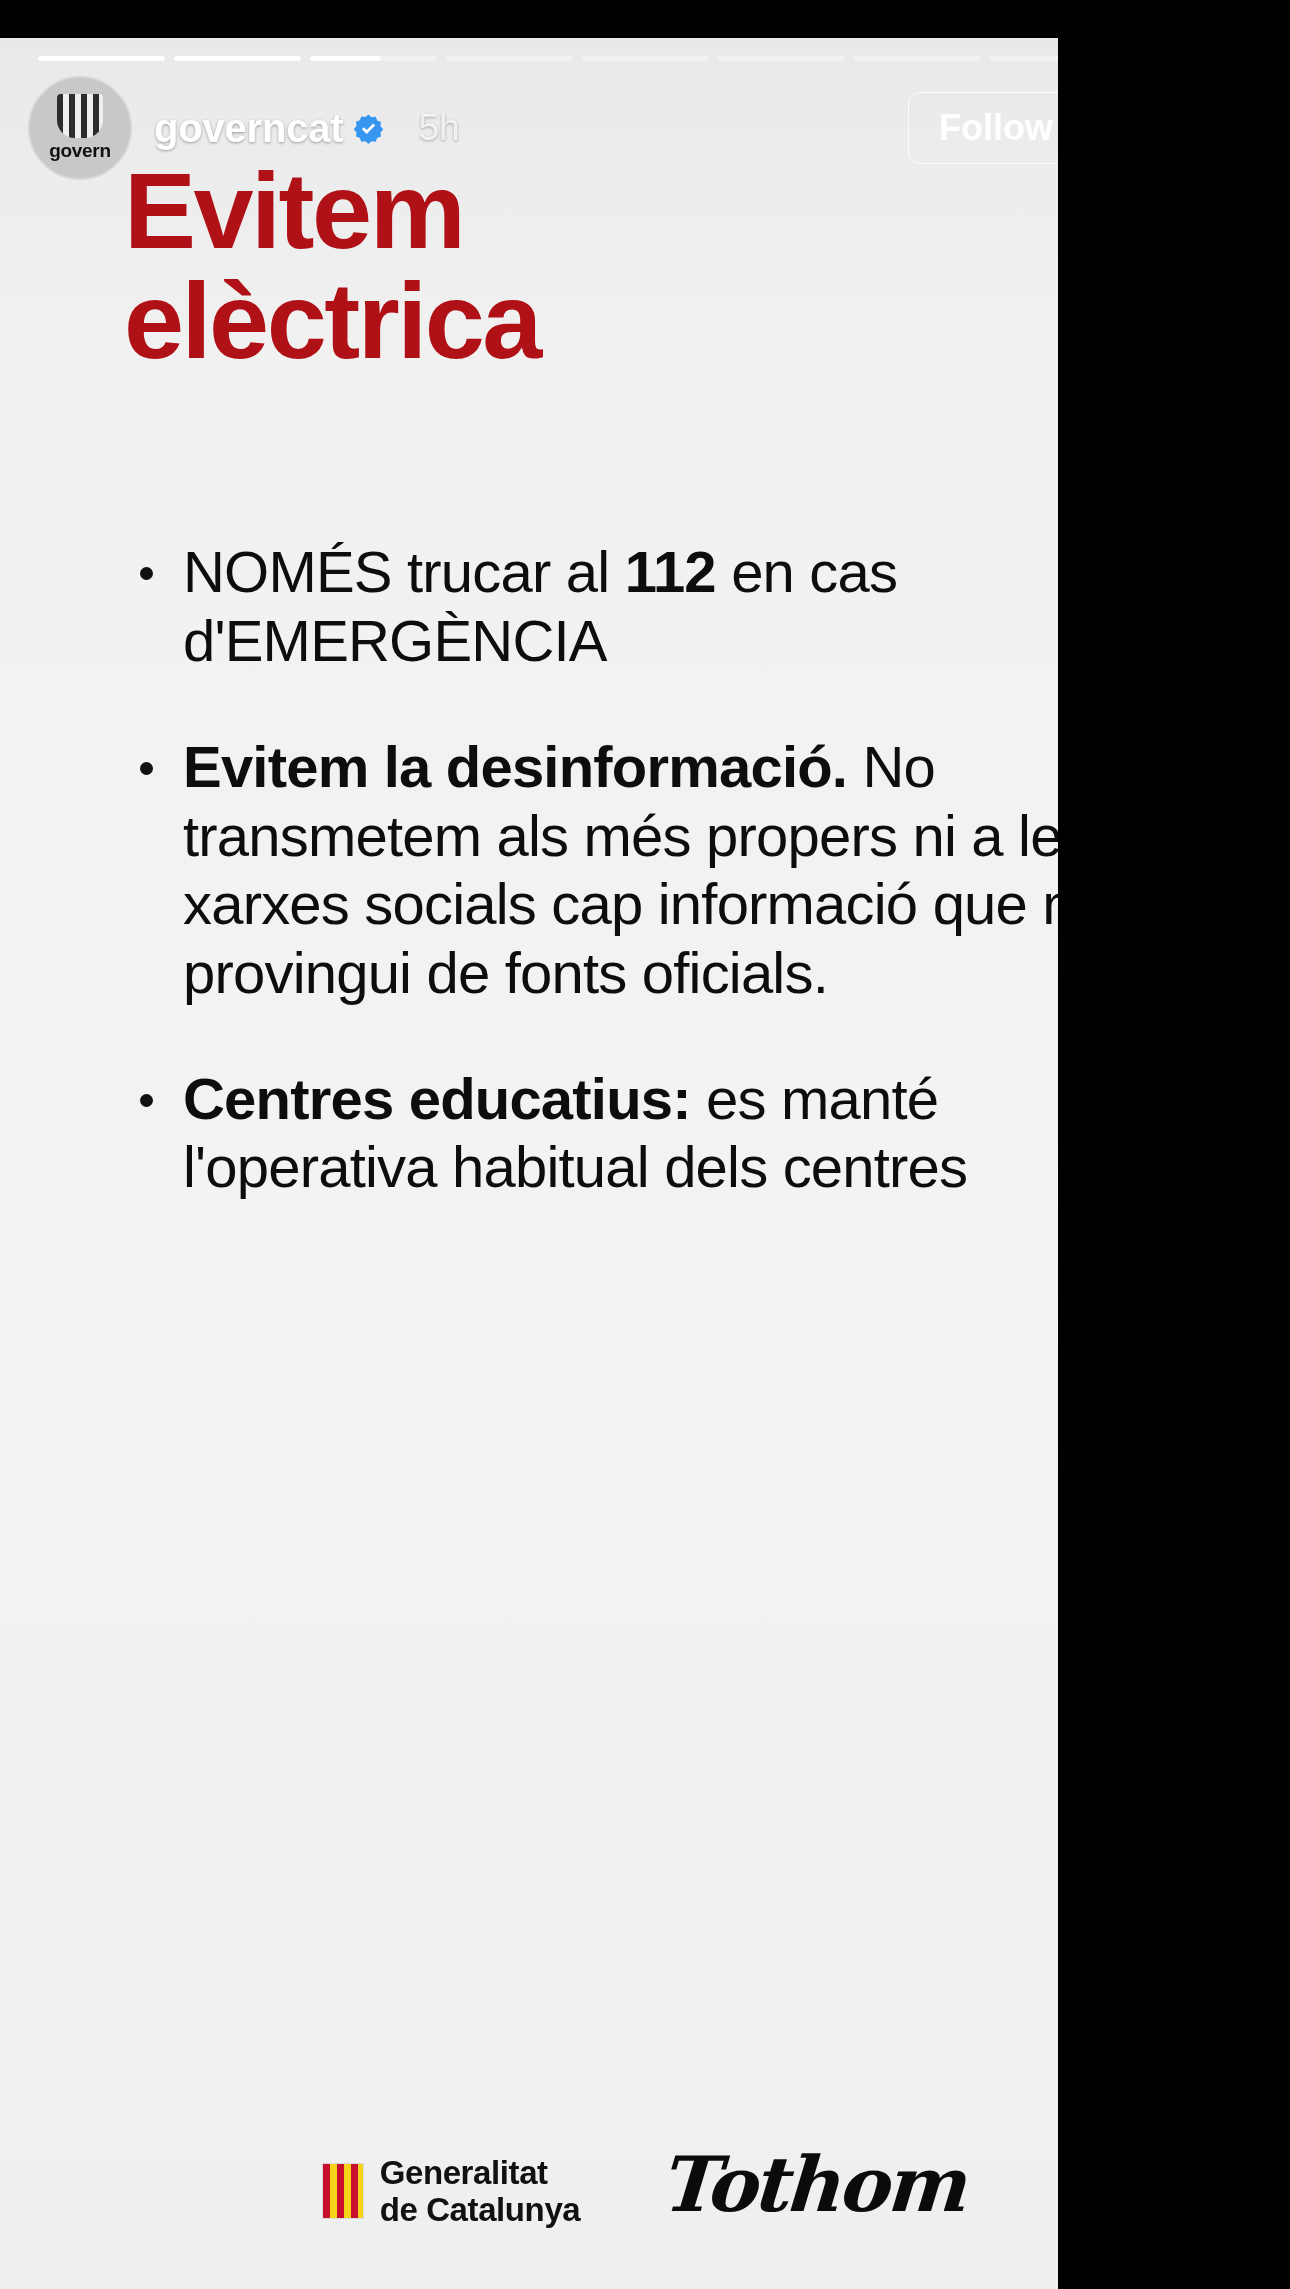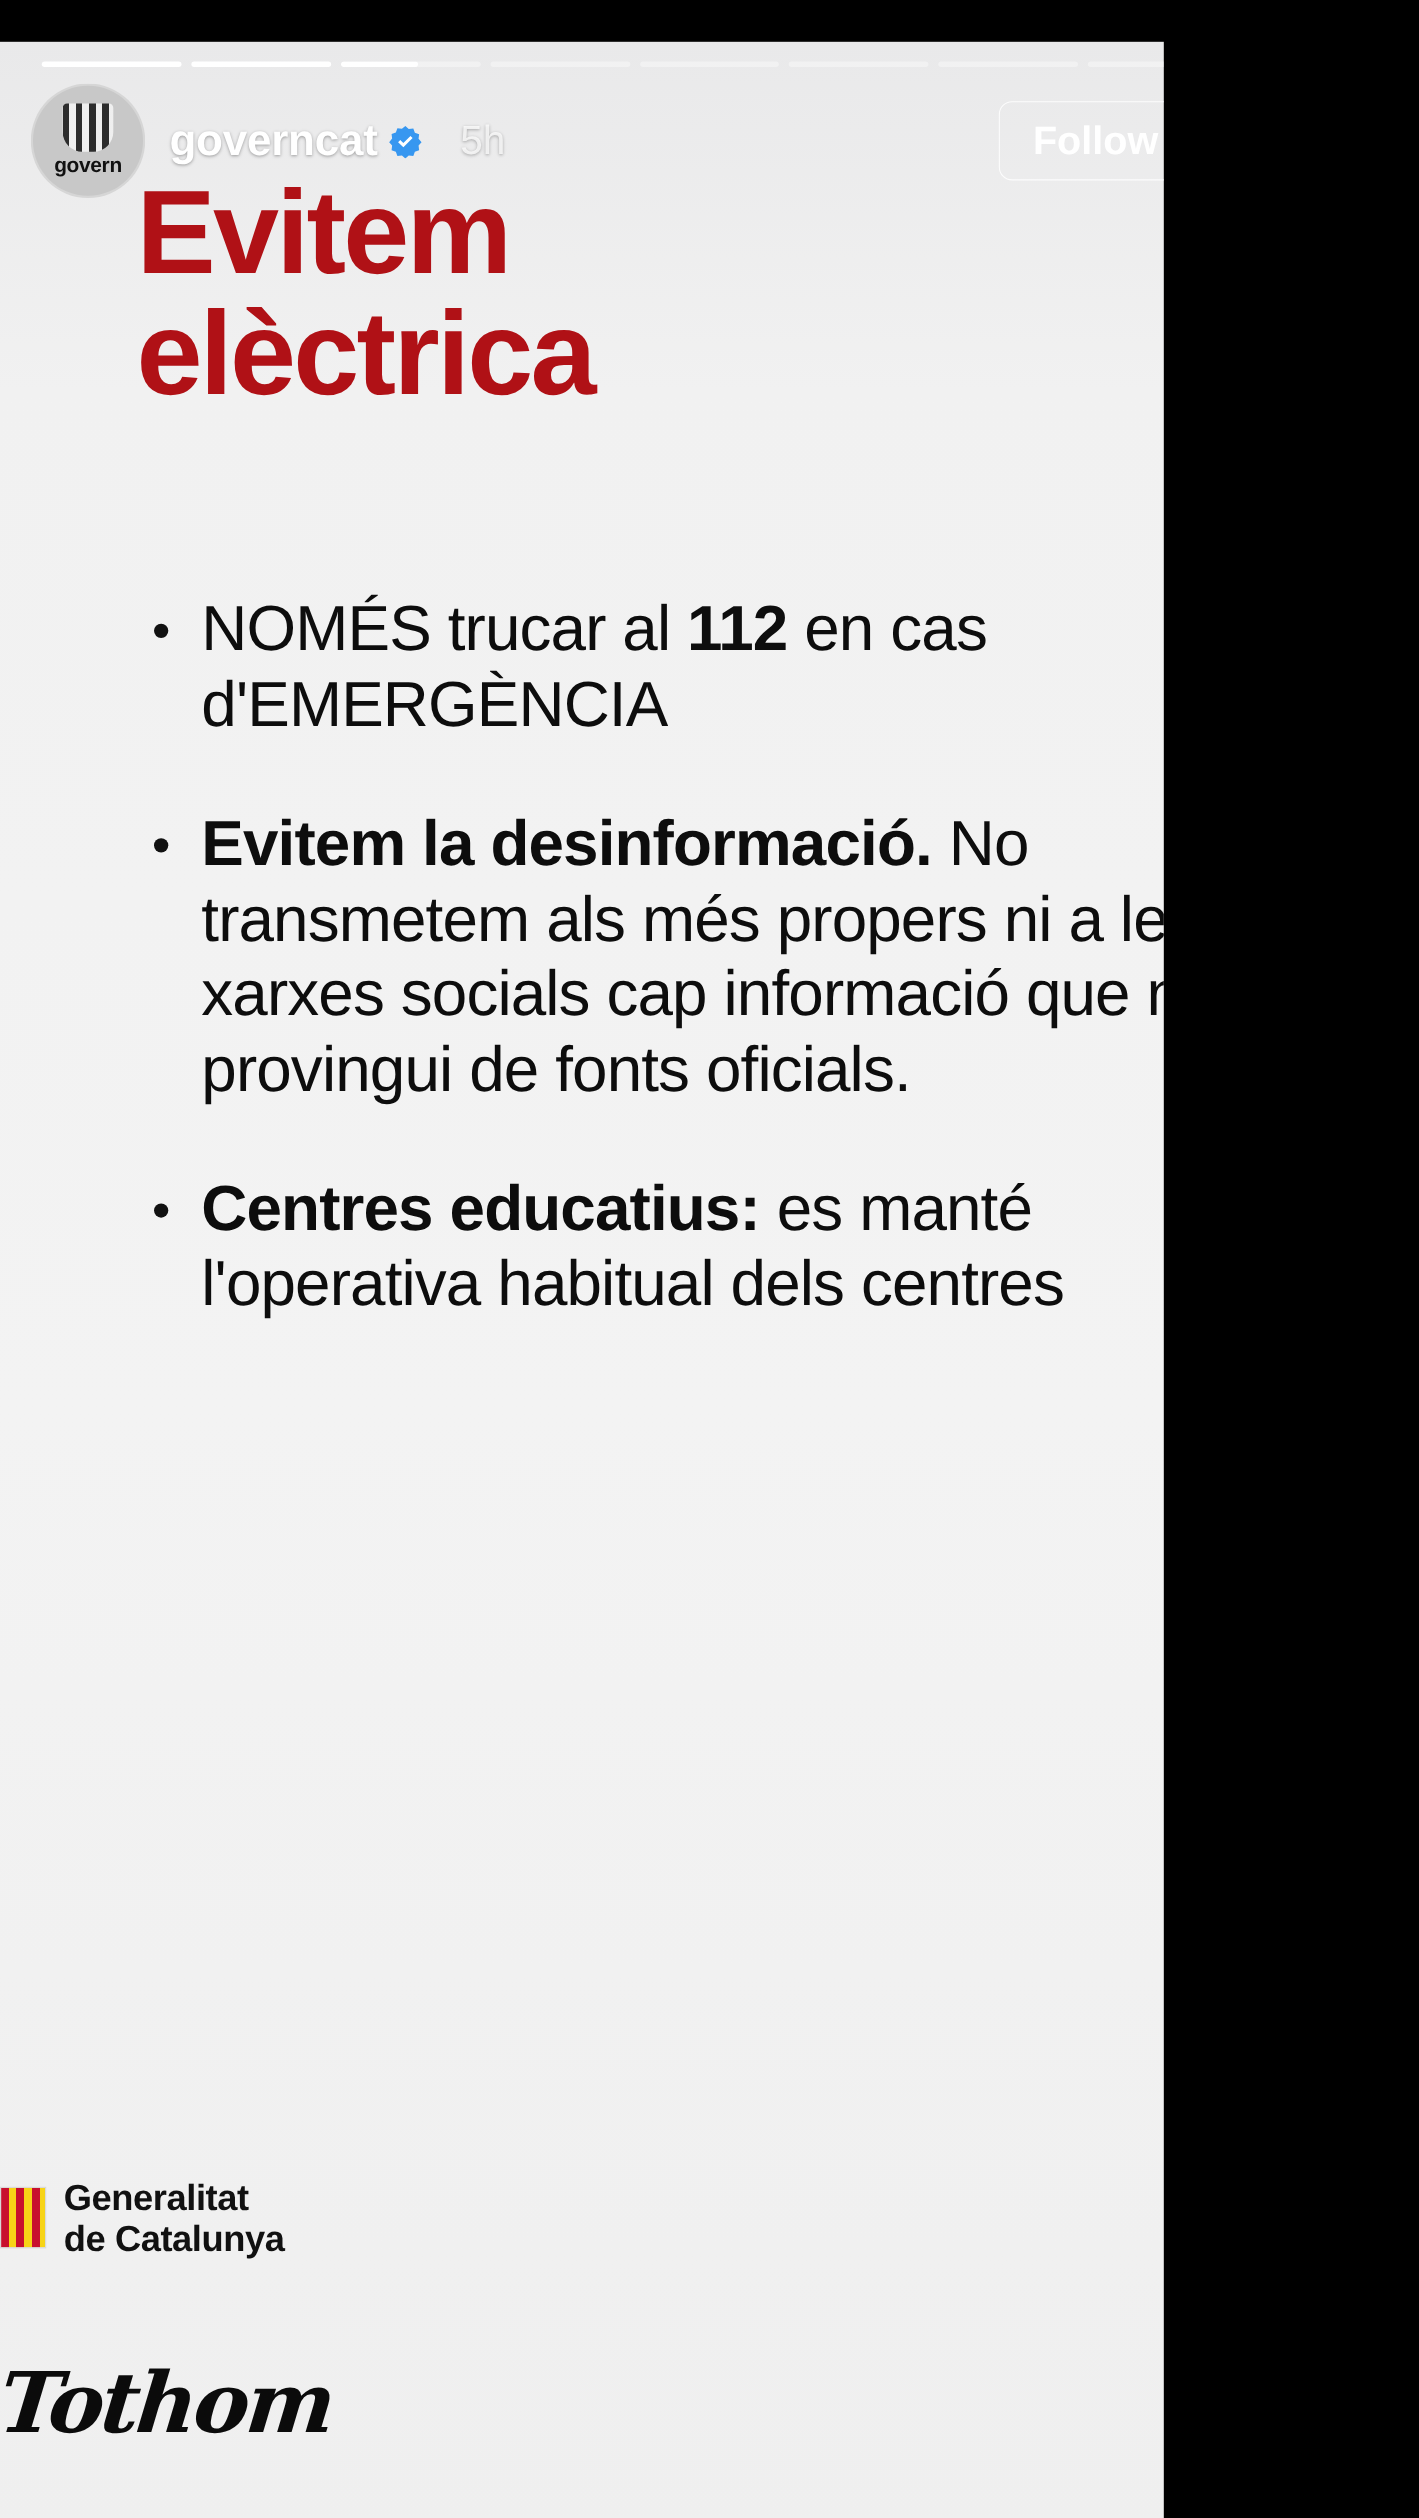--- a/index.html
+++ b/index.html
@@ -229,24 +229,23 @@
     font-weight: 700;
   }
 
   
   .footer {
     position: absolute;
     left: 0;
     bottom: 72px;
     width: 1290px;
     display: flex;
-    align-items: flex-start;
+    align-items: flex-end;
     justify-content: center;
     gap: 86px;
-    flex-direction: column;
   }
   .gencat {
     display: flex;
     align-items: center;
     gap: 16px;
   }
   .gencat .flag {
     width: 40px;
     height: 54px;
     background: repeating-linear-gradient(90deg,

